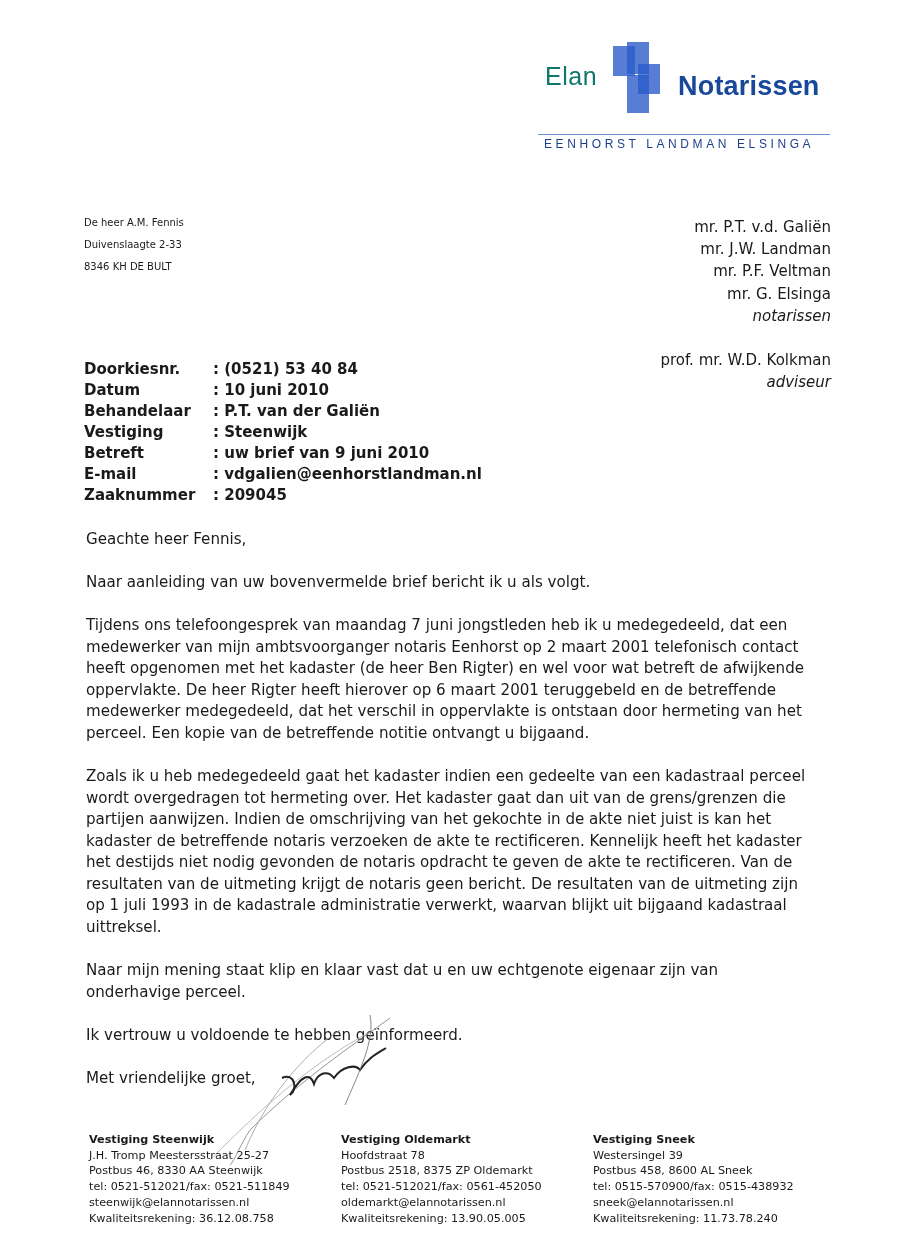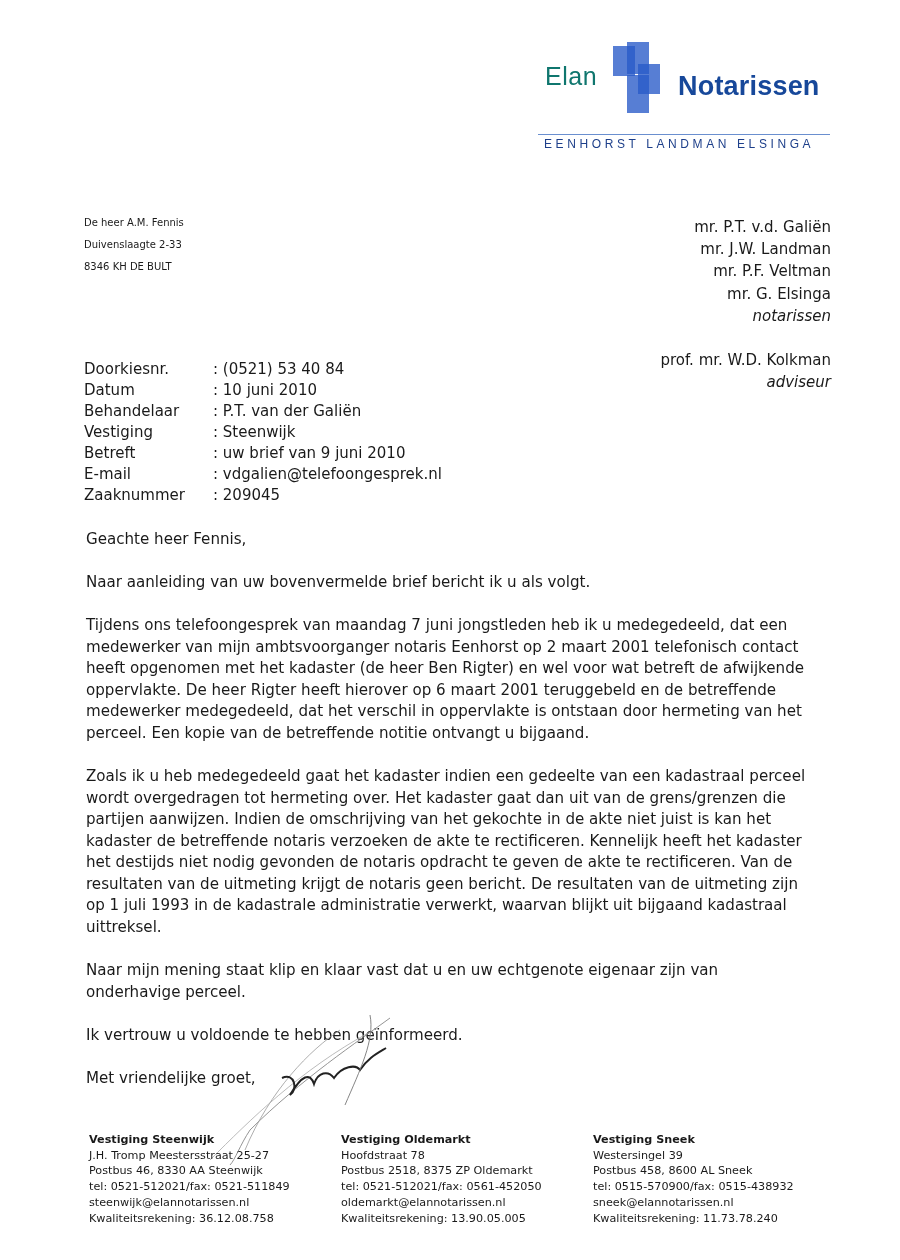--- a/index.html
+++ b/index.html
@@ -22,21 +22,21 @@
     .addr { left: 84px; top: 212px; font-size: 10px; line-height: 22px; }
     .addr div { white-space: nowrap; }
 
     
     .partners { right: 69px; top: 216px; font-size: 15px; line-height: 22.2px; text-align: right; }
     .partners .role { font-style: italic; }
     .partners .gap { height: 22px; }
 
     
     .meta { left: 84px; top: 359px; font-size: 15px; line-height: 21px; }
-    .meta .row { display: flex; white-space: nowrap; }
+    .meta .row { display: flex; white-space: nowrap; font-weight: bold; }
     .meta .lbl { width: 129px; }
 
     
     .body-text { left: 86px; top: 529px; width: 720px; font-size: 15.1px; line-height: 21.6px; }
     .body-text p { margin: 0 0 21.4px 0; }
 
     .signature { left: 210px; top: 1010px; width: 230px; height: 160px; pointer-events: none; }
 
     
     .foot { top: 1132px; font-size: 11.2px; line-height: 15.7px; white-space: nowrap; }
@@ -92,21 +92,21 @@
   <div class="row">
       <span class="lbl">Vestiging</span>
       <span>: Steenwijk</span>
     </div>
   <div class="row">
       <span class="lbl">Betreft</span>
       <span>: uw brief van 9 juni 2010</span>
     </div>
   <div class="row">
       <span class="lbl">E-mail</span>
-      <span>: vdgalien@telefoongesprek.nl</span>
+      <span>: vdgalien@eenhorstlandman.nl</span>
     </div>
   <div class="row">
       <span class="lbl">Zaaknummer</span>
       <span>: 209045</span>
     </div>
 </div>
 
 <div class="abs body-text">
   <p>Geachte heer Fennis,</p>
   <p>Naar aanleiding van uw bovenvermelde brief bericht ik u als volgt.</p>

